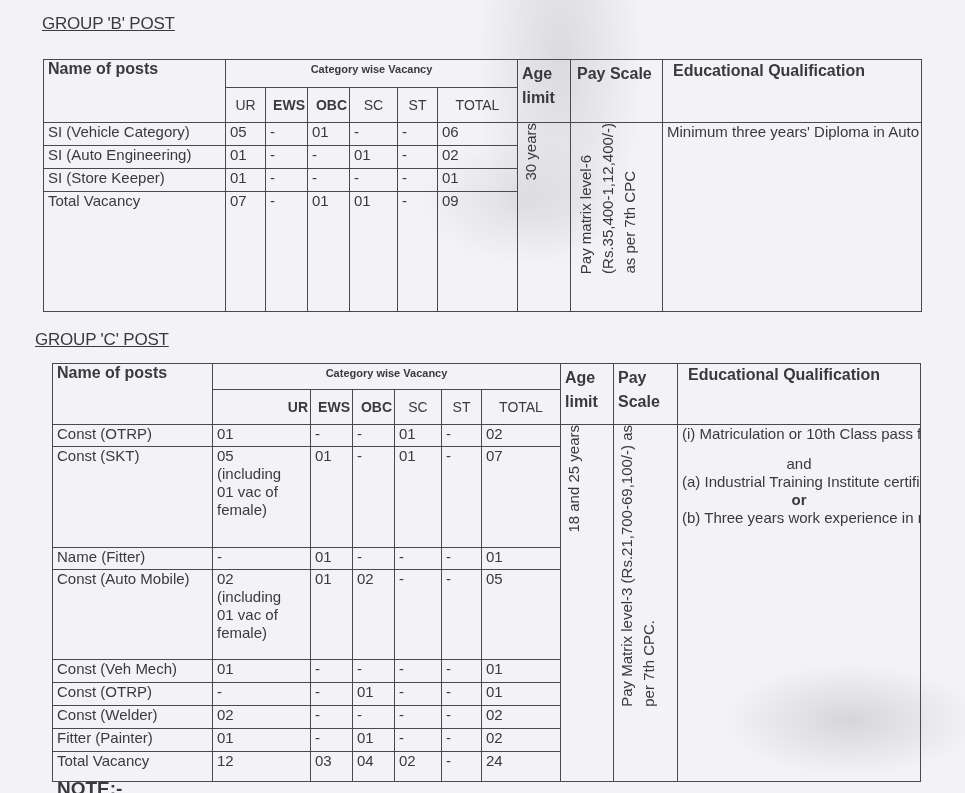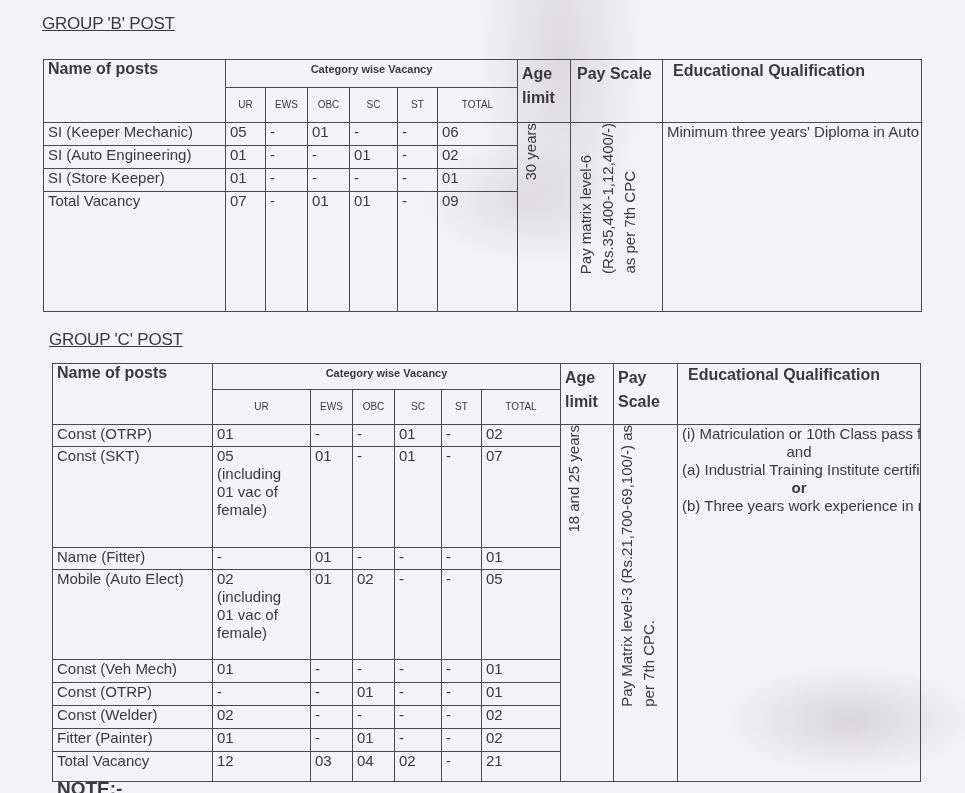--- a/index.html
+++ b/index.html
@@ -21,35 +21,35 @@
     position: absolute; border-collapse: collapse; table-layout: fixed;
     font-size: 15px; color: #3a393e;
   }
   table.vac td, table.vac th {
     border: 1.5px solid #4a494e; padding: 0 4px; vertical-align: top;
     font-weight: normal; text-align: left; line-height: 18px;
     white-space: nowrap; overflow: hidden;
   }
   table.vac th.hd { font-weight: bold; font-size: 16px; margin-top: 16px; }
   table.vac th.cat { text-align: center; font-weight: bold; font-size: 11px; }
-  table.vac th.sub { font-size: 10px; text-align: center; padding: 8px 2px; }
-  table.vac th.sub.l { text-align: center; }
+  table.vac th.sub { font-size: 14px; text-align: center; padding: 8px 2px; }
+  table.vac th.sub.l { text-align: right; font-weight: bold; }
   td.b { font-weight: bold; }
   td.ctr { text-align: center; }
   td.vert { vertical-align: bottom; padding: 6px 0; text-align: center; }
   .vtext {
     display: inline-block; writing-mode: vertical-rl; transform: rotate(180deg);
     white-space: nowrap; font-size: 15px; line-height: 18px; text-align: left;
   }
   td.qual {
     white-space: normal; font-size: 15px; line-height: 22px; padding: 4px 8px 0 10px;
     text-align: justify;
   }
   .qline { display: block; }
-  .qline.center { text-align: center; }
+  .qline.center { text-align: center; margin-top: 12px; }
   .qline.bold { font-weight: bold; text-align: center; }
   td.multi { white-space: normal; line-height: 23px; }
   .note { position: absolute; left: 57px; top: 778px; font-size: 19px; font-weight: bold; color: #3a393e; }
 </style>
 </head>
 <body>
 
 <div class="group-title" style="left:42px; top:14px;">GROUP 'B' POST</div>
 
 <table class="vac" style="left:43px; top:59px; width:878px;">
@@ -75,21 +75,21 @@
   </tr>
   <tr style="height:22px">
     <th class="sub">UR</th>
     <th class="sub l">EWS</th>
     <th class="sub l">OBC</th>
     <th class="sub">SC</th>
     <th class="sub">ST</th>
     <th class="sub">TOTAL</th>
   </tr>
   <tr style="height:23px">
-    <td>SI (Keeper Mechanic)</td>
+    <td>SI (Vehicle Category)</td>
     <td>05</td>
     <td class="ctr">-</td>
     <td class="ctr">01</td>
     <td>-</td>
     <td class="ctr">-</td>
     <td class="b">06</td>
     <td class="vert" rowspan="4">
       <span class="vtext">30 years</span>
     </td>
     <td class="vert" rowspan="4" style="padding-left:6px;">
@@ -122,21 +122,21 @@
     <td class="b">07</td>
     <td class="b ctr">-</td>
     <td class="b ctr">01</td>
     <td class="b">01</td>
     <td class="b ctr">-</td>
     <td class="b">09</td>
   </tr>
 </tbody>
   </table>
 
-<div class="group-title" style="left:49px; top:330px;">GROUP 'C' POST</div>
+<div class="group-title" style="left:35px; top:330px;">GROUP 'C' POST</div>
 
 <table class="vac" style="left:52px; top:363px; width:868px;">
   <colgroup>
     <col style="width:160px">
       <col style="width:98px">
       <col style="width:42px">
       <col style="width:42px">
     <col style="width:47px">
       <col style="width:40px">
       <col style="width:79px">
@@ -204,21 +204,21 @@
     <td>Name (Fitter)</td>
     <td>-</td>
     <td class="ctr">01</td>
     <td class="ctr">-</td>
     <td class="ctr">-</td>
     <td class="ctr">-</td>
     <td class="b">01</td>
   </tr>
 
   <tr style="height:90px">
-    <td>Mobile (Auto Elect)</td>
+    <td>Const (Auto Mobile)</td>
     <td class="multi">
       <span class="qline">02</span>
       <span class="qline">(including</span>
       <span class="qline">01 vac of</span>
       <span class="qline">female)</span>
     </td>
     <td class="ctr">01</td>
     <td class="ctr">02</td>
     <td class="ctr">-</td>
     <td class="ctr">-</td>
@@ -265,18 +265,18 @@
     <td class="b">02</td>
   </tr>
 
   <tr style="height:30px">
     <td class="b">Total Vacancy</td>
     <td class="b">12</td>
     <td class="b ctr">03</td>
     <td class="b ctr">04</td>
     <td class="b ctr">02</td>
     <td class="b ctr">-</td>
-    <td class="b">21</td>
+    <td class="b">24</td>
   </tr>
 </tbody>
   </table>
 
 <div class="note">NOTE:-</div>
 
 </body></html>

